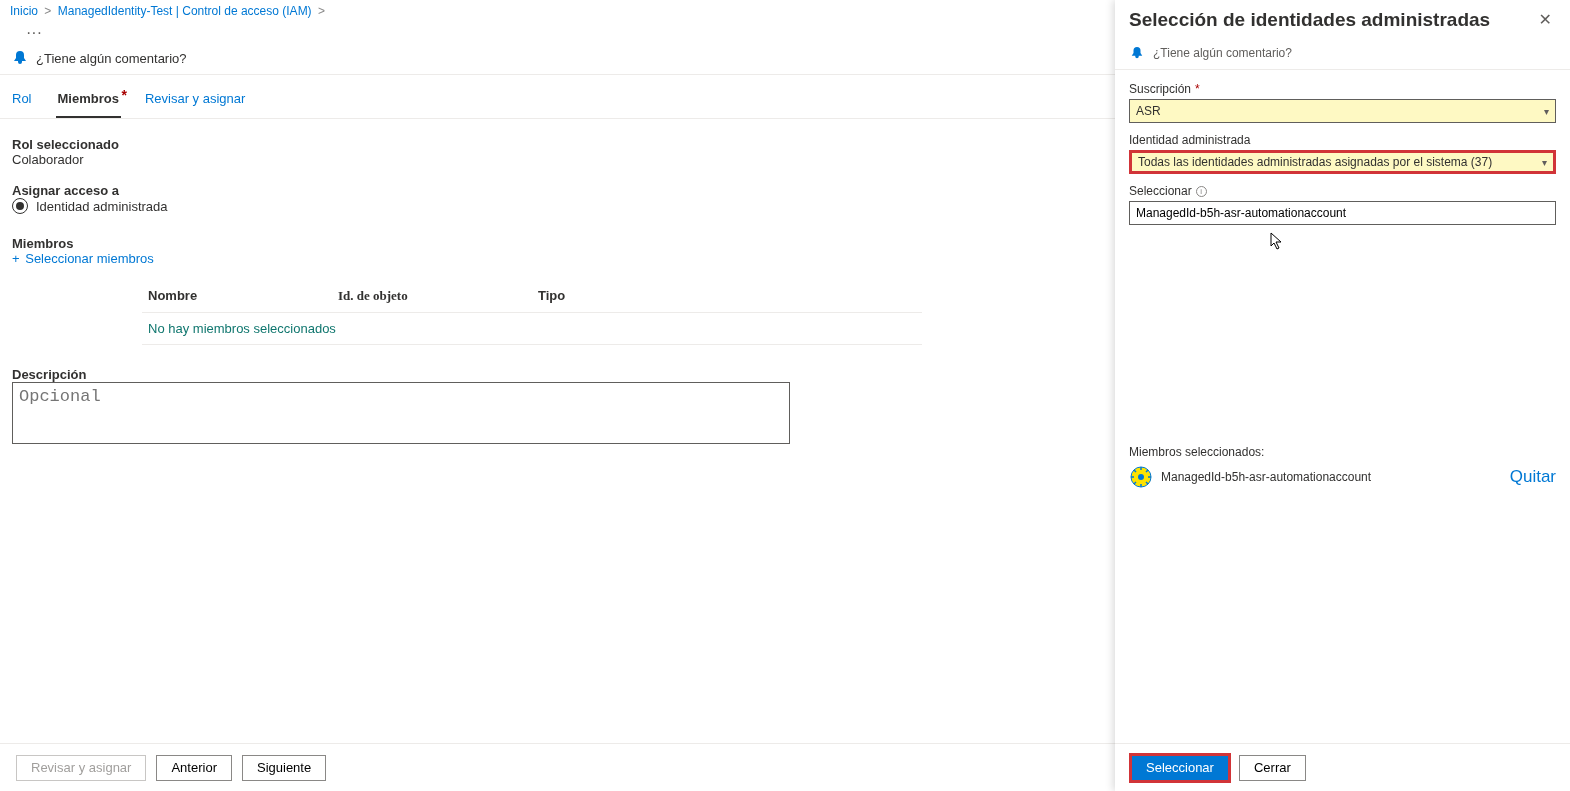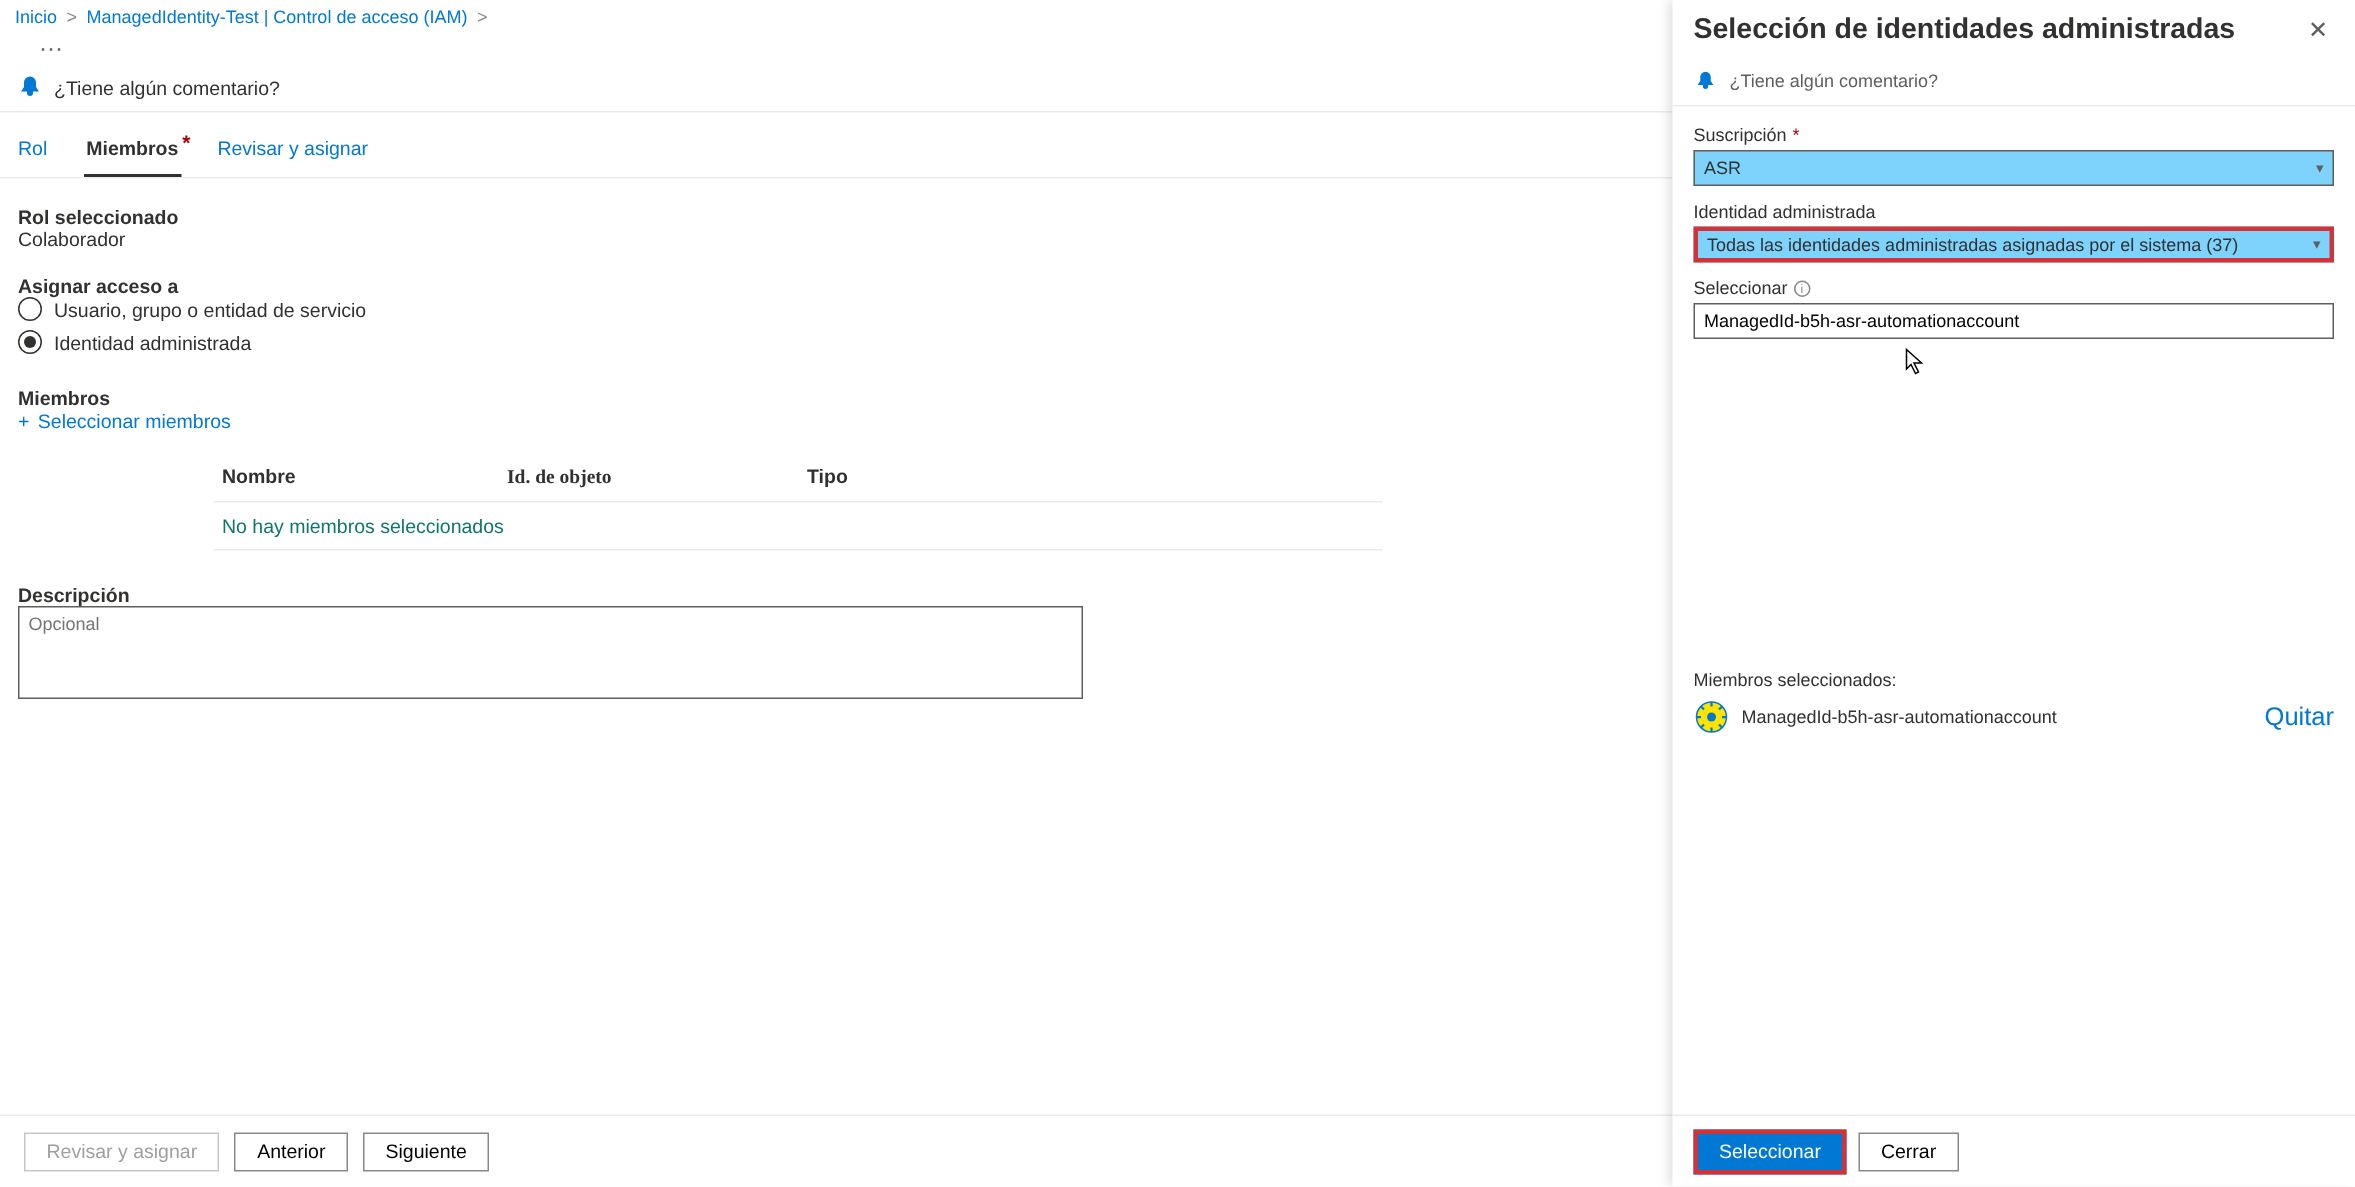--- a/index.html
+++ b/index.html
@@ -127,26 +127,26 @@
   .mt-col1 { width: 190px; }
   .mt-col2 { width: 200px; font-family: Liberation Serif, serif; }
   .mt-col3 { width: 120px; }
   .mt-empty {
     padding: 8px 6px;
     color: #0f766e;
     font-size: 13px;
     border-bottom: 1px solid #edebe9;
   }
   .desc-textarea {
-    width: 710px;
+    width: 778px;
     height: 62px;
     border: 1px solid #605e5c;
     padding: 4px 6px;
-    font-family: Liberation Sans, sans-serif;
-    font-size: 12px;
+    font-family: Liberation Mono, monospace;
+    font-size: 17px;
     resize: none;
   }
   .footer-bar {
     position: absolute;
     left: 0; bottom: 0; width: 1115px; height: 48px;
     background: #ffffff;
     border-top: 1px solid #edebe9;
     display: flex; align-items: center;
     padding: 0 16px;
     gap: 10px;
@@ -191,21 +191,21 @@
   .field-label { font-size: 12px; color: #323130; margin-bottom: 3px; display:flex; align-items:center; gap:4px; }
   .req { color: #a80000; }
   .dropdown {
     width: 100%;
     height: 24px;
     border: 1px solid #605e5c;
     display: flex; align-items: center; justify-content: space-between;
     padding: 0 6px;
     font-size: 12px;
     margin-bottom: 10px;
-    background: #7dd3fc;
+    background: #fef9c3;
   }
   .chev { font-size: 10px; color: #605e5c; }
   .dropdown.highlighted {
     border: 3px solid #d13438 !important;
   }
   .text-input {
     width: 100%;
     height: 24px;
     border: 1px solid #605e5c;
     padding: 0 6px;
@@ -285,24 +285,20 @@
 
   <div class="form-area">
     <div class="form-row">
       <div class="label-col">Rol seleccionado</div>
       <div class="value-col">Colaborador</div>
     </div>
 
     <div class="form-row">
       <div class="label-col">Asignar acceso a</div>
       <div class="value-col">
-        <div class="radio-option">
-          <span class="radio"></span>
-          <span>Usuario, grupo o entidad de servicio</span>
-        </div>
         <div class="radio-option">
           <span class="radio checked"></span>
           <span>Identidad administrada</span>
         </div>
       </div>
     </div>
 
     <div class="form-row">
       <div class="label-col">Miembros</div>
       <div class="value-col">

